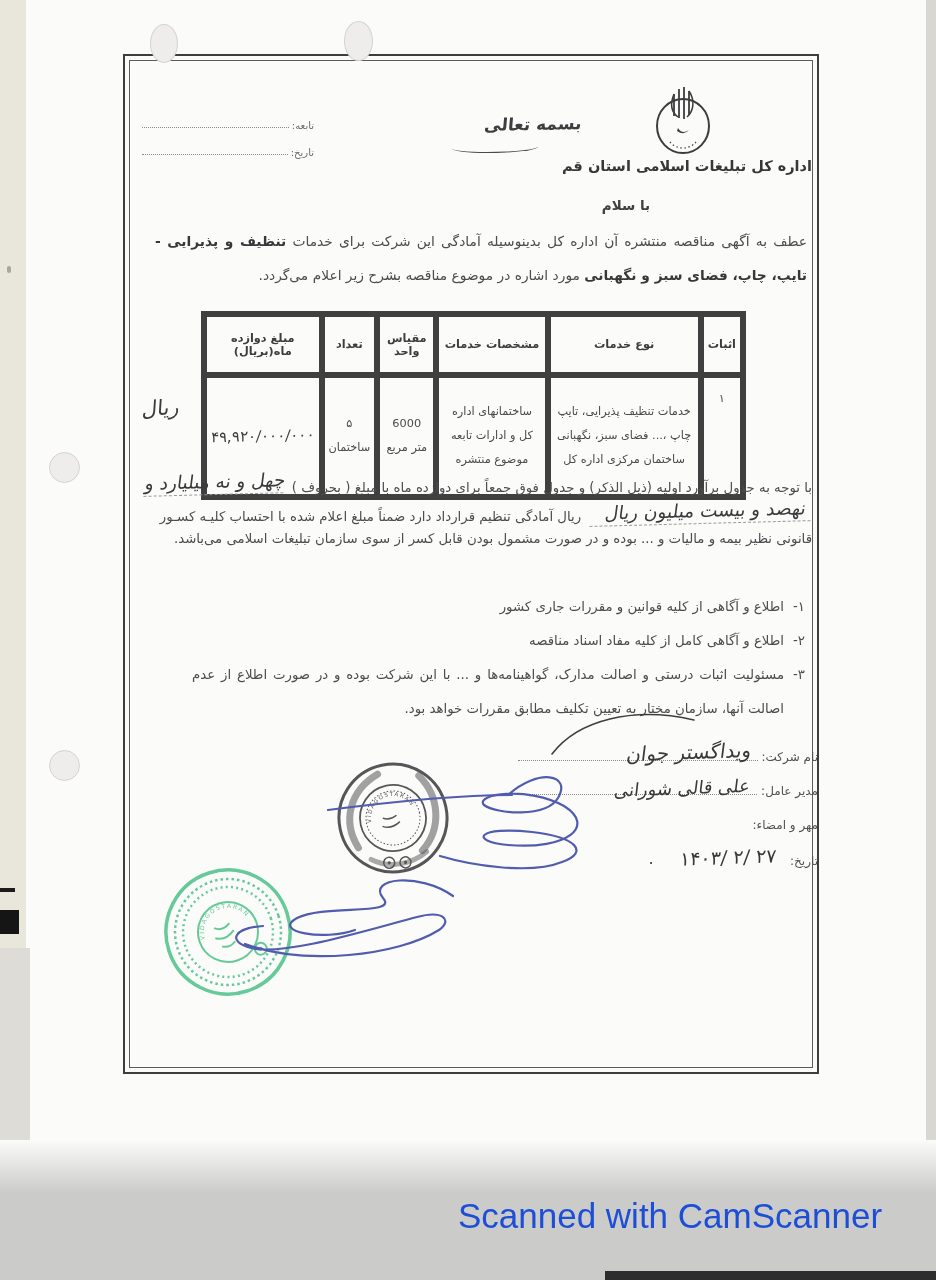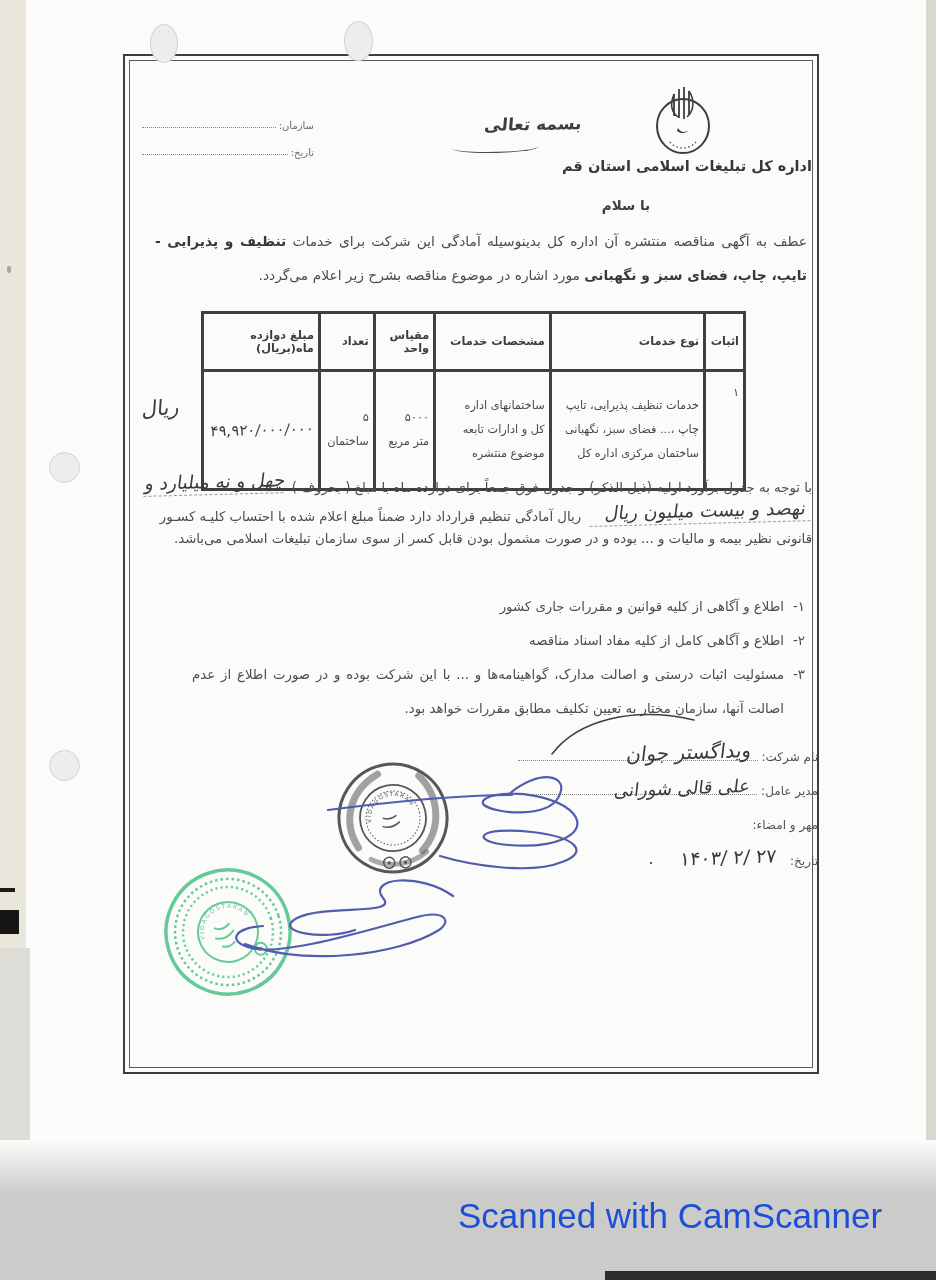--- a/index.html
+++ b/index.html
@@ -35,22 +35,22 @@
   .logo{position:absolute;left:648px;top:84px;}
   .org-title{position:absolute;left:440px;top:158px;width:372px;text-align:right;direction:rtl;
              font-size:14.5px;font-weight:700;color:#373739;}
   .salam{position:absolute;left:440px;top:197px;width:372px;text-align:center;direction:rtl;
          font-size:13.5px;font-weight:600;color:#414143;}
   .intro{position:absolute;left:155px;top:224px;width:652px;direction:rtl;text-align:justify;
          text-align-last:right;font-size:13.8px;line-height:2.5;color:#4c4c4e;}
   .intro b{color:#38383a;}
   
   .tbl{position:absolute;left:201px;top:311px;width:545px;border-collapse:collapse;direction:rtl;}
-  .tbl td,.tbl th{border:3px solid #404040;padding:2px 4px;font-size:11.3px;color:#4a4a4c;
-                  text-align:right;vertical-align:middle;}
+  .tbl td,.tbl th{border:6px solid #404040;padding:2px 4px;font-size:11.3px;color:#4a4a4c;
+                  text-align:center;vertical-align:middle;}
   .tbl th{height:51px;font-weight:700;color:#3d3d3f;}
   .tbl td{height:100px;}
   .cell-lines div{line-height:2.15;white-space:nowrap;}
   .hw-amount{font-size:15px;color:#3c3c3e;letter-spacing:1.5px;white-space:nowrap;
              transform:rotate(-1.5deg) skewX(-5deg);}
   .hw-rial{position:absolute;left:142px;top:396px;font-size:21px;color:#3c3c3e;
            transform:rotate(-4deg) skewX(-8deg);z-index:4;}
   
   .body2{position:absolute;left:146px;top:466px;width:666px;direction:rtl;font-size:13.3px;
          color:#4c4c4e;}
@@ -100,21 +100,21 @@
 
   <div class="frame"></div>
 
   <div class="hole h1"></div>
   <div class="hole h2"></div>
   <div class="hole h3"></div>
   <div class="hole h4"></div>
 
   <div class="numdate">
     <div class="nd-row">
-      <span class="lbl">سازمان:</span>
+      <span class="lbl">تابعه:</span>
       <span class="dots"></span>
     </div>
     <div class="nd-row">
       <span class="lbl">تاریخ:</span>
       <span class="dots"></span>
     </div>
   </div>
 
   <div class="besmele">بسمه تعالی</div>
   <div class="besmele-tail"></div>
@@ -162,21 +162,21 @@
         <div>خدمات تنظیف پذیرایی، تایپ</div>
         <div>چاپ ،... فضای سبز، نگهبانی</div>
         <div>ساختمان مرکزی اداره کل</div>
       </td>
       <td class="cell-lines">
         <div>ساختمانهای اداره</div>
         <div>کل و ادارات تابعه</div>
         <div>موضوع منتشره</div>
       </td>
       <td class="cell-lines">
-        <div>۵۰۰۰</div>
+        <div>6000</div>
         <div>متر مربع</div>
       </td>
       <td class="cell-lines">
         <div>۵</div>
         <div>ساختمان</div>
       </td>
       <td>
         <div class="hw-amount">۴۹,۹۲۰/۰۰۰/۰۰۰</div>
       </td>
     </tr>

